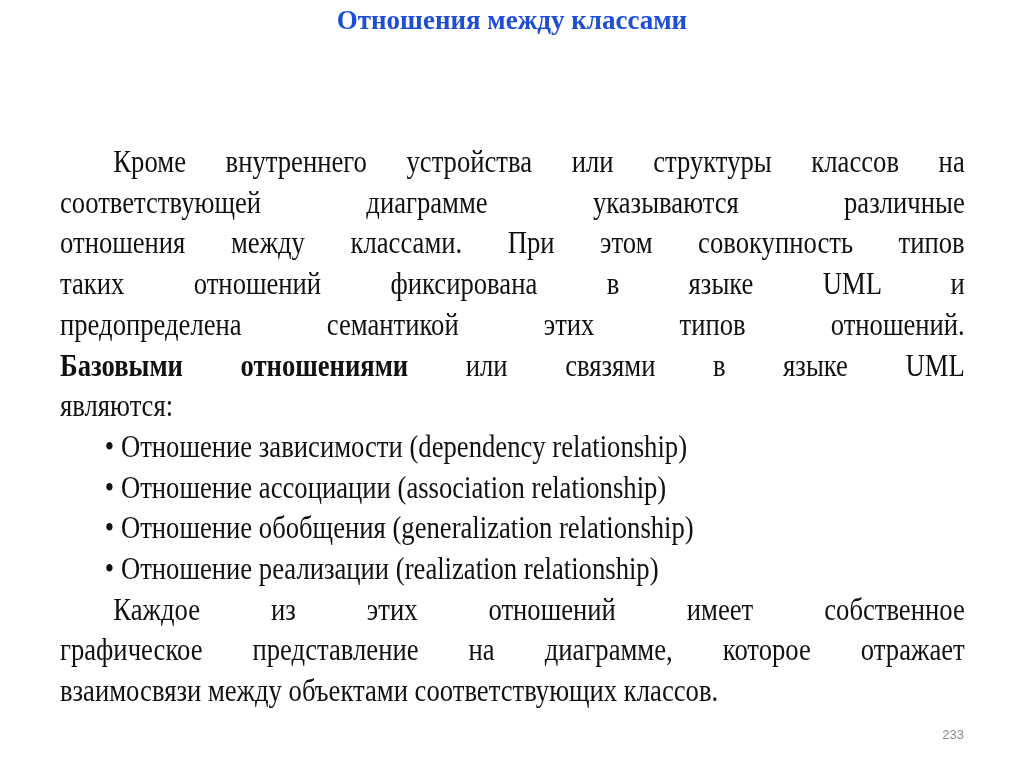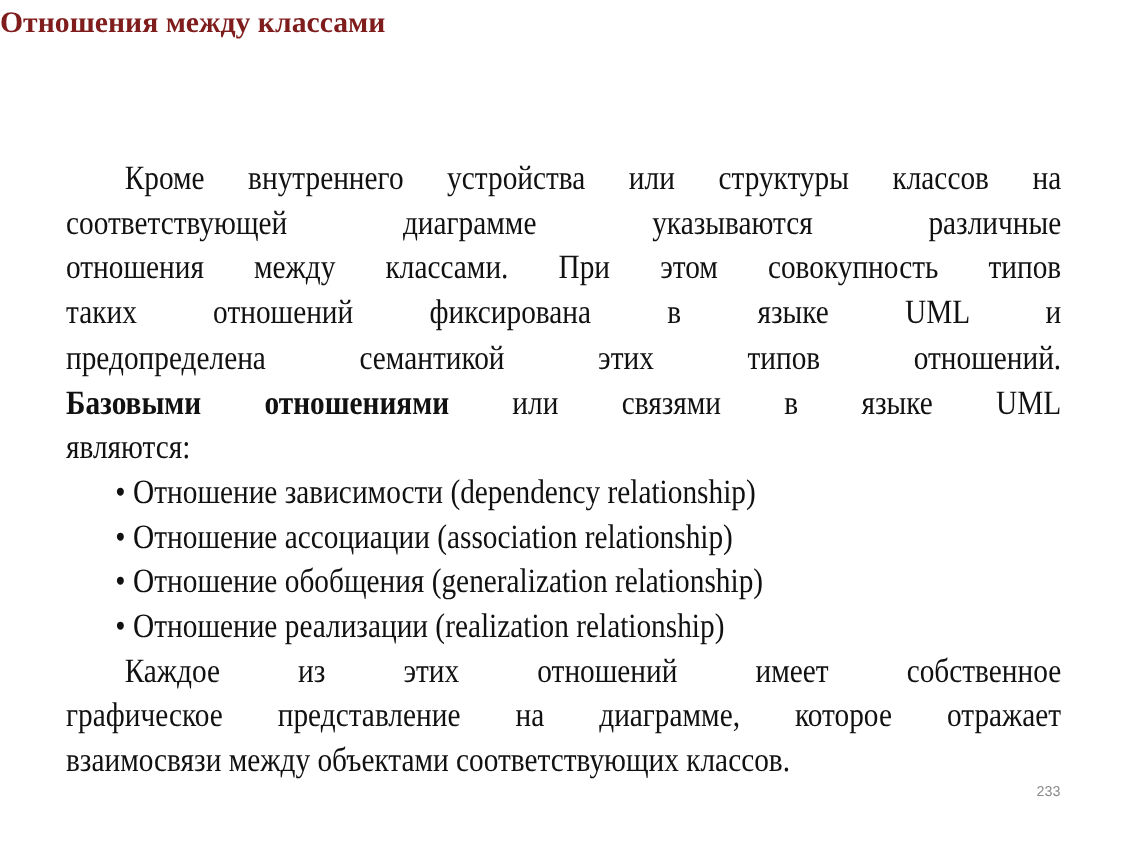--- a/index.html
+++ b/index.html
@@ -13,24 +13,25 @@
       position: relative;
       overflow: hidden;
       color: #111111;
       font-family: "Liberation Serif", serif;
     }
     .title {
       position: absolute;
       top: 2px;
       left: 0;
       width: 1024px;
+      text-align: center;
       font-weight: bold;
       font-size: 27px;
       line-height: 36px;
-      color: #7f1d1d;
+      color: #1d4ed8;
     }
     .body-text {
       position: absolute;
       top: 142px;
       left: 60px;
       width: 905px;
       font-size: 31px;
       line-height: 40.7px;
       transform: scaleX(0.86);
       transform-origin: left top;
@@ -53,21 +54,21 @@
       padding-left: 52px;
       text-align-last: left;
     }
     .bullet .dot {
       margin-right: 8px;
     }
     b { font-weight: bold; }
     .page-number {
       position: absolute;
       right: 60px;
-      bottom: 40px;
+      bottom: 25px;
       font-family: "Liberation Sans", sans-serif;
       font-size: 13px;
       color: #8c8c8c;
     }
   </style>
 </head>
 <body>
 
 <div class="title">Отношения между классами</div>
 

